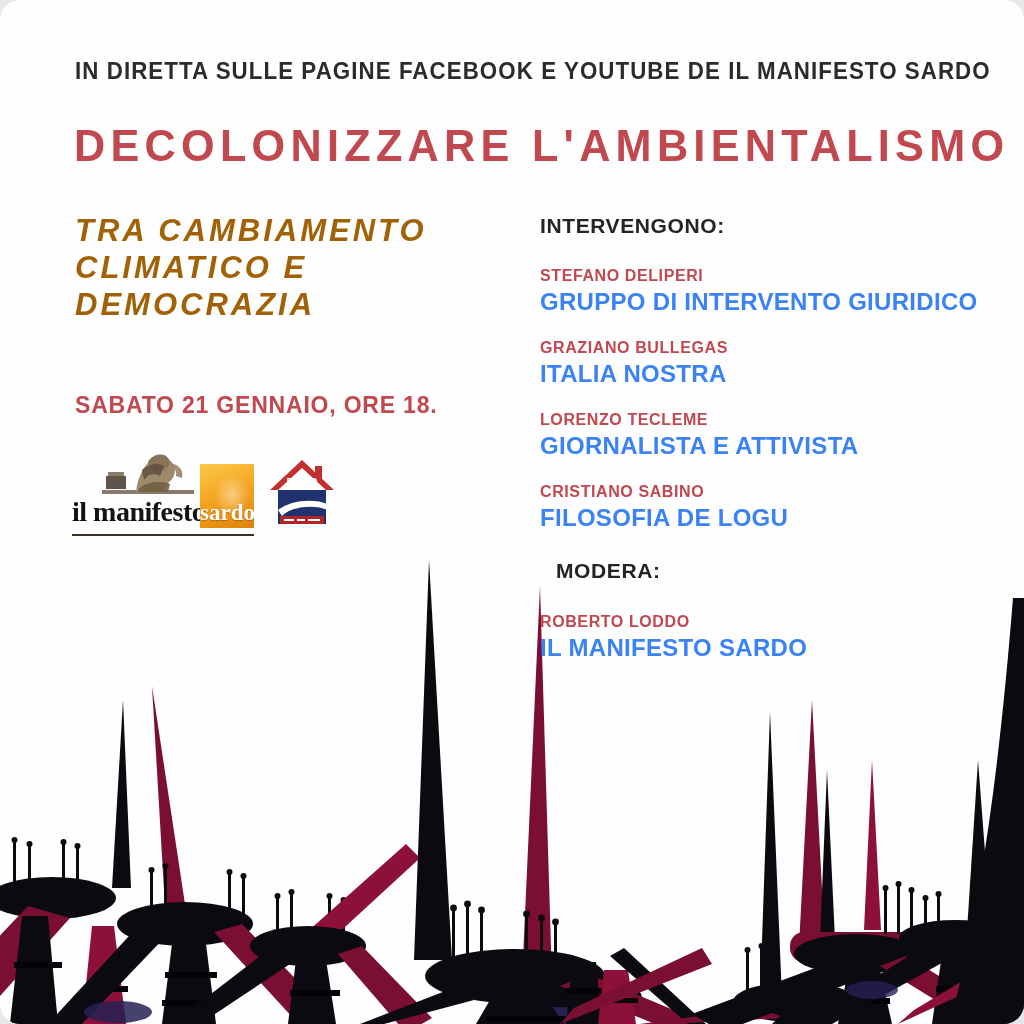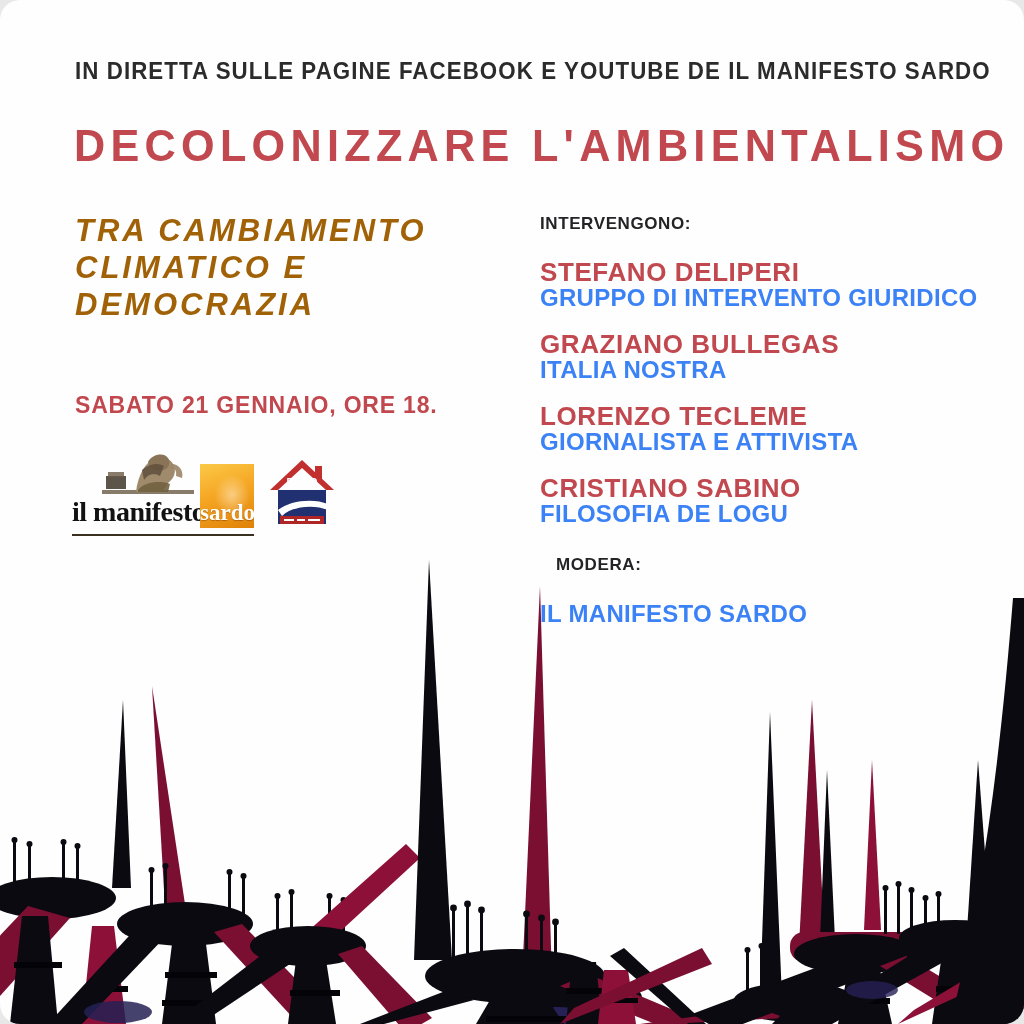--- a/index.html
+++ b/index.html
@@ -57,26 +57,26 @@
     position:absolute;left:0;right:0;bottom:0;height:2px;background:#39301f;
   }
   
   .domo-logo{position:absolute;left:268px;top:458px;width:68px;height:76px;}
   
   .speakers{
     position:absolute;left:540px;top:214px;width:470px;z-index:3;
     color:#1c1c1e;
   }
   .sec-heading{
-    font-size:17px;font-weight:800;letter-spacing:0.6px;color:#242426;
+    font-size:21px;font-weight:800;letter-spacing:0.6px;color:#242426;
     margin:0 0 25px 0;white-space:nowrap;
   }
   .speaker{margin:0 0 20px 0;}
   .speaker .name{
-    font-size:26px;font-weight:800;letter-spacing:0.6px;color:#c1484e;
+    font-size:16px;font-weight:800;letter-spacing:0.6px;color:#c1484e;
     line-height:26px;white-space:nowrap;
   }
   .speaker .aff{
     font-size:24px;font-weight:800;letter-spacing:0.3px;color:#3b82f6;
     line-height:26px;white-space:nowrap;
   }
   .moderator-heading{margin:28px 0 26px 16px;}
   
   .turbines{position:absolute;left:0;bottom:0;width:1024px;height:470px;z-index:1;}
   .tb{fill:#0b0a10;}
@@ -149,20 +149,21 @@
       <div class="aff">GIORNALISTA E ATTIVISTA</div>
     </div>
     <div class="speaker">
       <div class="name">CRISTIANO SABINO</div>
       <div class="aff">FILOSOFIA DE LOGU</div>
     </div>
 
     <div class="sec-heading moderator-heading">MODERA:</div>
 
     <div class="speaker">
+      <div class="name">ROBERTO LODDO</div>
       <div class="aff">IL MANIFESTO SARDO</div>
     </div>
   </div>
 
   <svg class="turbines" viewBox="0 0 1024 470" preserveAspectRatio="none">
 
     <polygon class="tb" points="112,334 131,334 123,146"></polygon>
     <polygon class="tc" points="166,370 188,370 152,132"></polygon>
 
     <rect class="tb" x="13" y="288" width="3" height="56"></rect>

